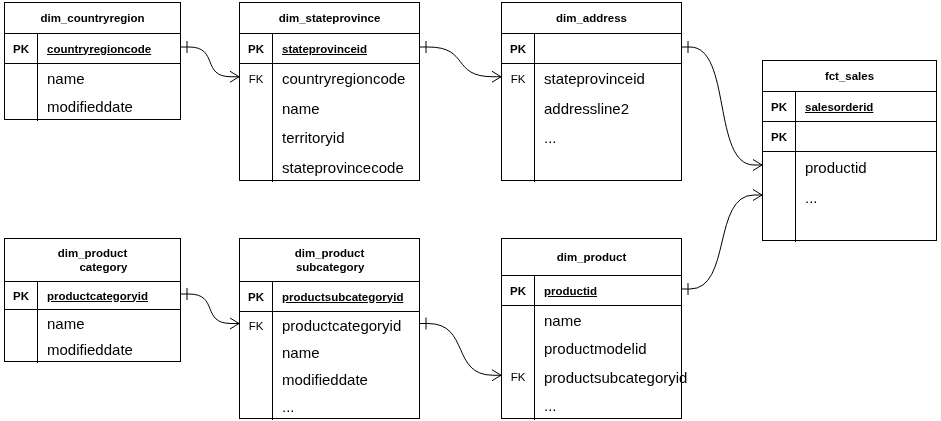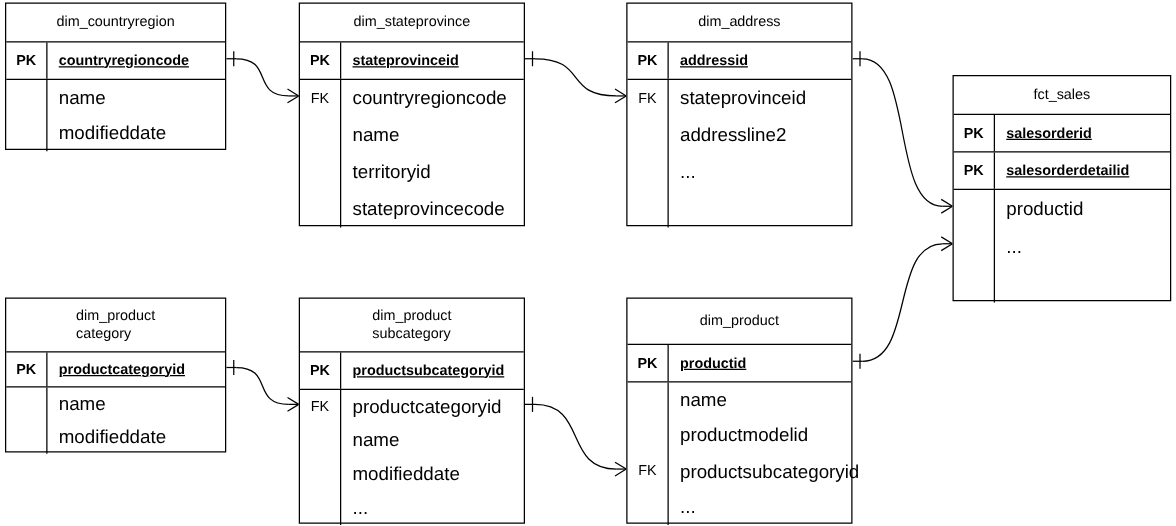--- a/index.html
+++ b/index.html
@@ -18,22 +18,22 @@
   .entity {
     position: absolute;
     box-sizing: border-box;
     border: 1px solid #000000;
     background: #ffffff;
     z-index: 2;
   }
   .entity-title {
     box-sizing: border-box;
     width: 100%;
-    text-align: left;
-    font-weight: normal;
+    text-align: right;
+    font-weight: bold;
     font-size: 11.5px;
     color: #000000;
     display: flex;
     align-items: center;
     justify-content: center;
     line-height: 1.25;
     white-space: pre-line;
     padding: 0 4px;
   }
   .attr-row {
@@ -213,21 +213,20 @@
             <div class="group-name-cell" style="height: 29.5px;">name</div>
             <div class="group-name-cell" style="height: 29.5px;">territoryid</div>
             <div class="group-name-cell" style="height: 29.5px;">stateprovincecode</div>
           </div>
         </div>
       </div>
       <div class="entity" style="left: 501px; top: 2px; width: 181px; height: 179px;">
         <div class="entity-title" style="height: 30px;">dim_address</div>
         <div class="attr-row" style="height: 30px;">
           <div class="key-cell pk">PK</div>
-          <div class="name-cell key">addressid</div>
         </div>
         <div class="attr-group" style="height: 119px;">
           <div class="group-key-col">
             <div class="group-key-cell" style="height: 29.5px;">FK</div>
             <div class="group-key-cell" style="height: 29.5px;"></div>
             <div class="group-key-cell" style="height: 29.5px;"></div>
             <div class="group-key-cell" style="height: 29.5px;"></div>
           </div>
           <div class="group-name-col">
             <div class="group-name-cell" style="height: 29.5px;">stateprovinceid</div>
@@ -237,21 +236,20 @@
         </div>
       </div>
       <div class="entity" style="left: 762px; top: 60px; width: 175px; height: 181px;">
         <div class="entity-title" style="height: 30px;">fct_sales</div>
         <div class="attr-row" style="height: 30px;">
           <div class="key-cell pk">PK</div>
           <div class="name-cell key">salesorderid</div>
         </div>
         <div class="attr-row" style="height: 30px;">
           <div class="key-cell pk">PK</div>
-          <div class="name-cell key">salesorderdetailid</div>
         </div>
         <div class="attr-group" style="height: 91px;">
           <div class="group-key-col">
             <div class="group-key-cell" style="height: 30px;"></div>
             <div class="group-key-cell" style="height: 30px;"></div>
             <div class="group-key-cell" style="height: 30px;"></div>
           </div>
           <div class="group-name-col">
             <div class="group-name-cell" style="height: 30px;">productid</div>
             <div class="group-name-cell" style="height: 30px;">...</div>

